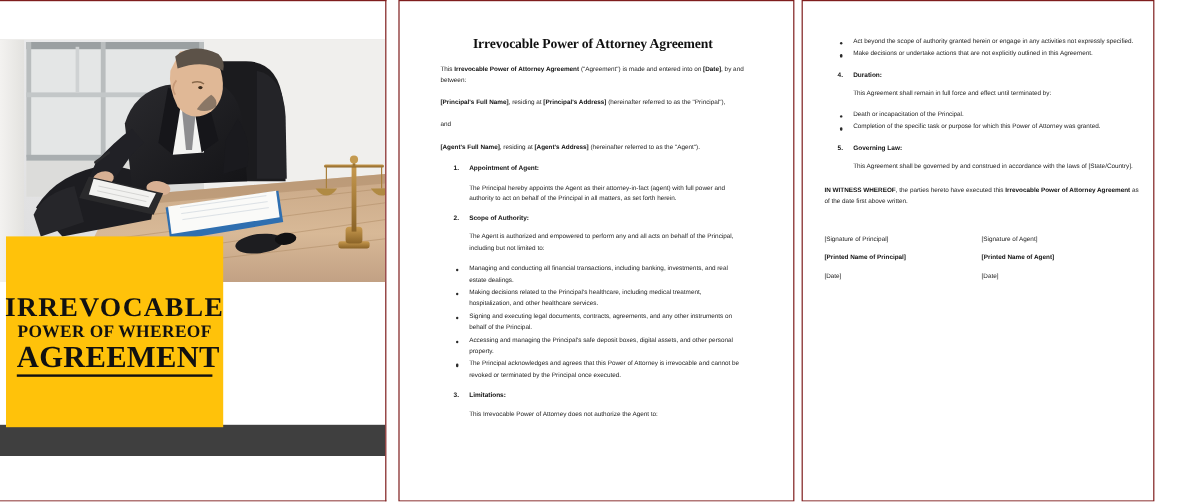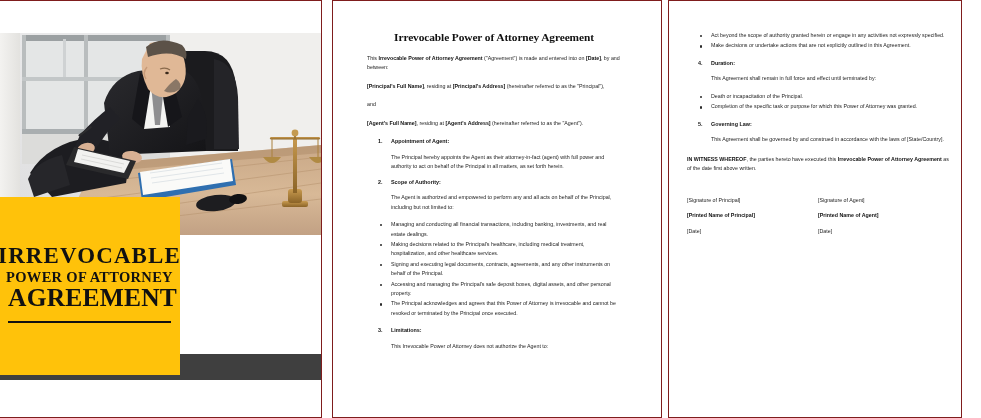--- a/index.html
+++ b/index.html
@@ -41,24 +41,24 @@
     top: 32px;
     width: 321px;
     height: 202px;
     overflow: hidden;
     background: #d8d3cd;
   }
   .photo-svg { display: block; width: 321px; height: 202px; }
 
   .cover-title-box {
     position: absolute;
-    left: 8px;
+    left: 14px;
     top: 196px;
     width: 181px;
-    height: 178px;
+    height: 159px;
     background: #FFC20A;
     z-index: 4;
   }
   .cover-title-inner {
     position: absolute;
     left: 0;
     right: 0;
     top: 48px;
     text-align: center;
     font-family: "Liberation Serif", serif;
@@ -79,21 +79,21 @@
     display: block;
     margin-top: 2px;
   }
   .ct-line3 {
     font-size: 25.5px;
     font-weight: bold;
     letter-spacing: 0.2px;
     display: block;
     margin-top: 1px;
     border-bottom: 2.5px solid #111111;
-    padding-bottom: 10px;
+    padding-bottom: 1px;
     width: 90%;
     margin-left: auto;
     margin-right: auto;
   }
 
   .cover-footer-band {
     position: absolute;
     left: 9px;
     top: 353px;
     width: 321px;
@@ -323,21 +323,21 @@
           <path d="M263 124 Q272 136 281 124 Z" fill="#b08a43"></path>
           <path d="M309 124 Q318 136 327 124 Z" fill="#b08a43"></path>
           <circle cx="295" cy="100" r="3.4" fill="#c49a50"></circle>
         </g>
       </svg>
     </div>
 
     <div class="cover-title-box">
       <div class="cover-title-inner">
         <span class="ct-line1">IRREVOCABLE</span>
-        <span class="ct-line2">POWER OF ATTORNEY</span>
+        <span class="ct-line2">POWER OF WHEREOF</span>
         <span class="ct-line3">AGREEMENT</span>
       </div>
     </div>
 
     <div class="cover-footer-band"></div>
   </div>
 
   <div class="page" id="page-2">
     <div class="doc-body">
 

